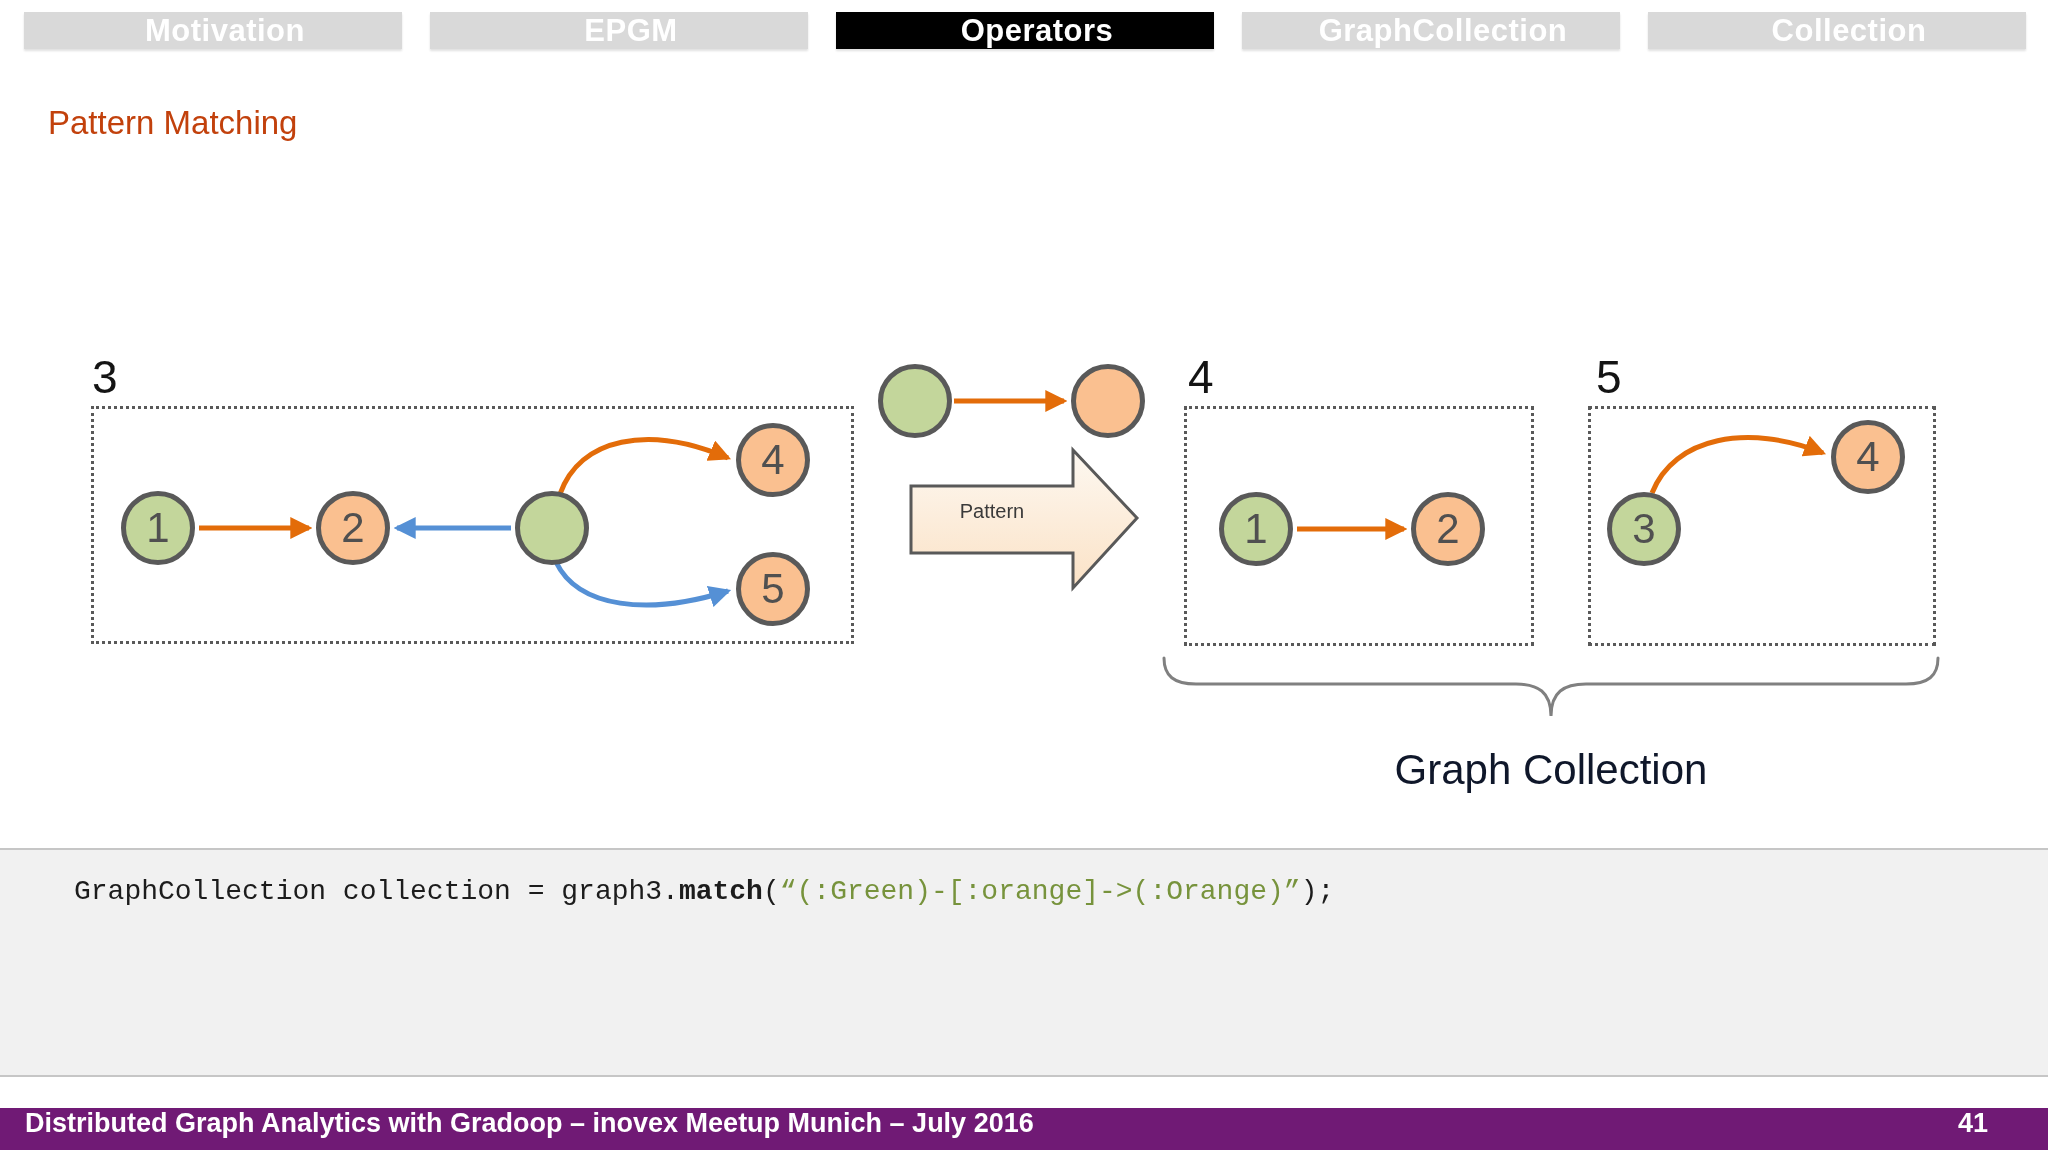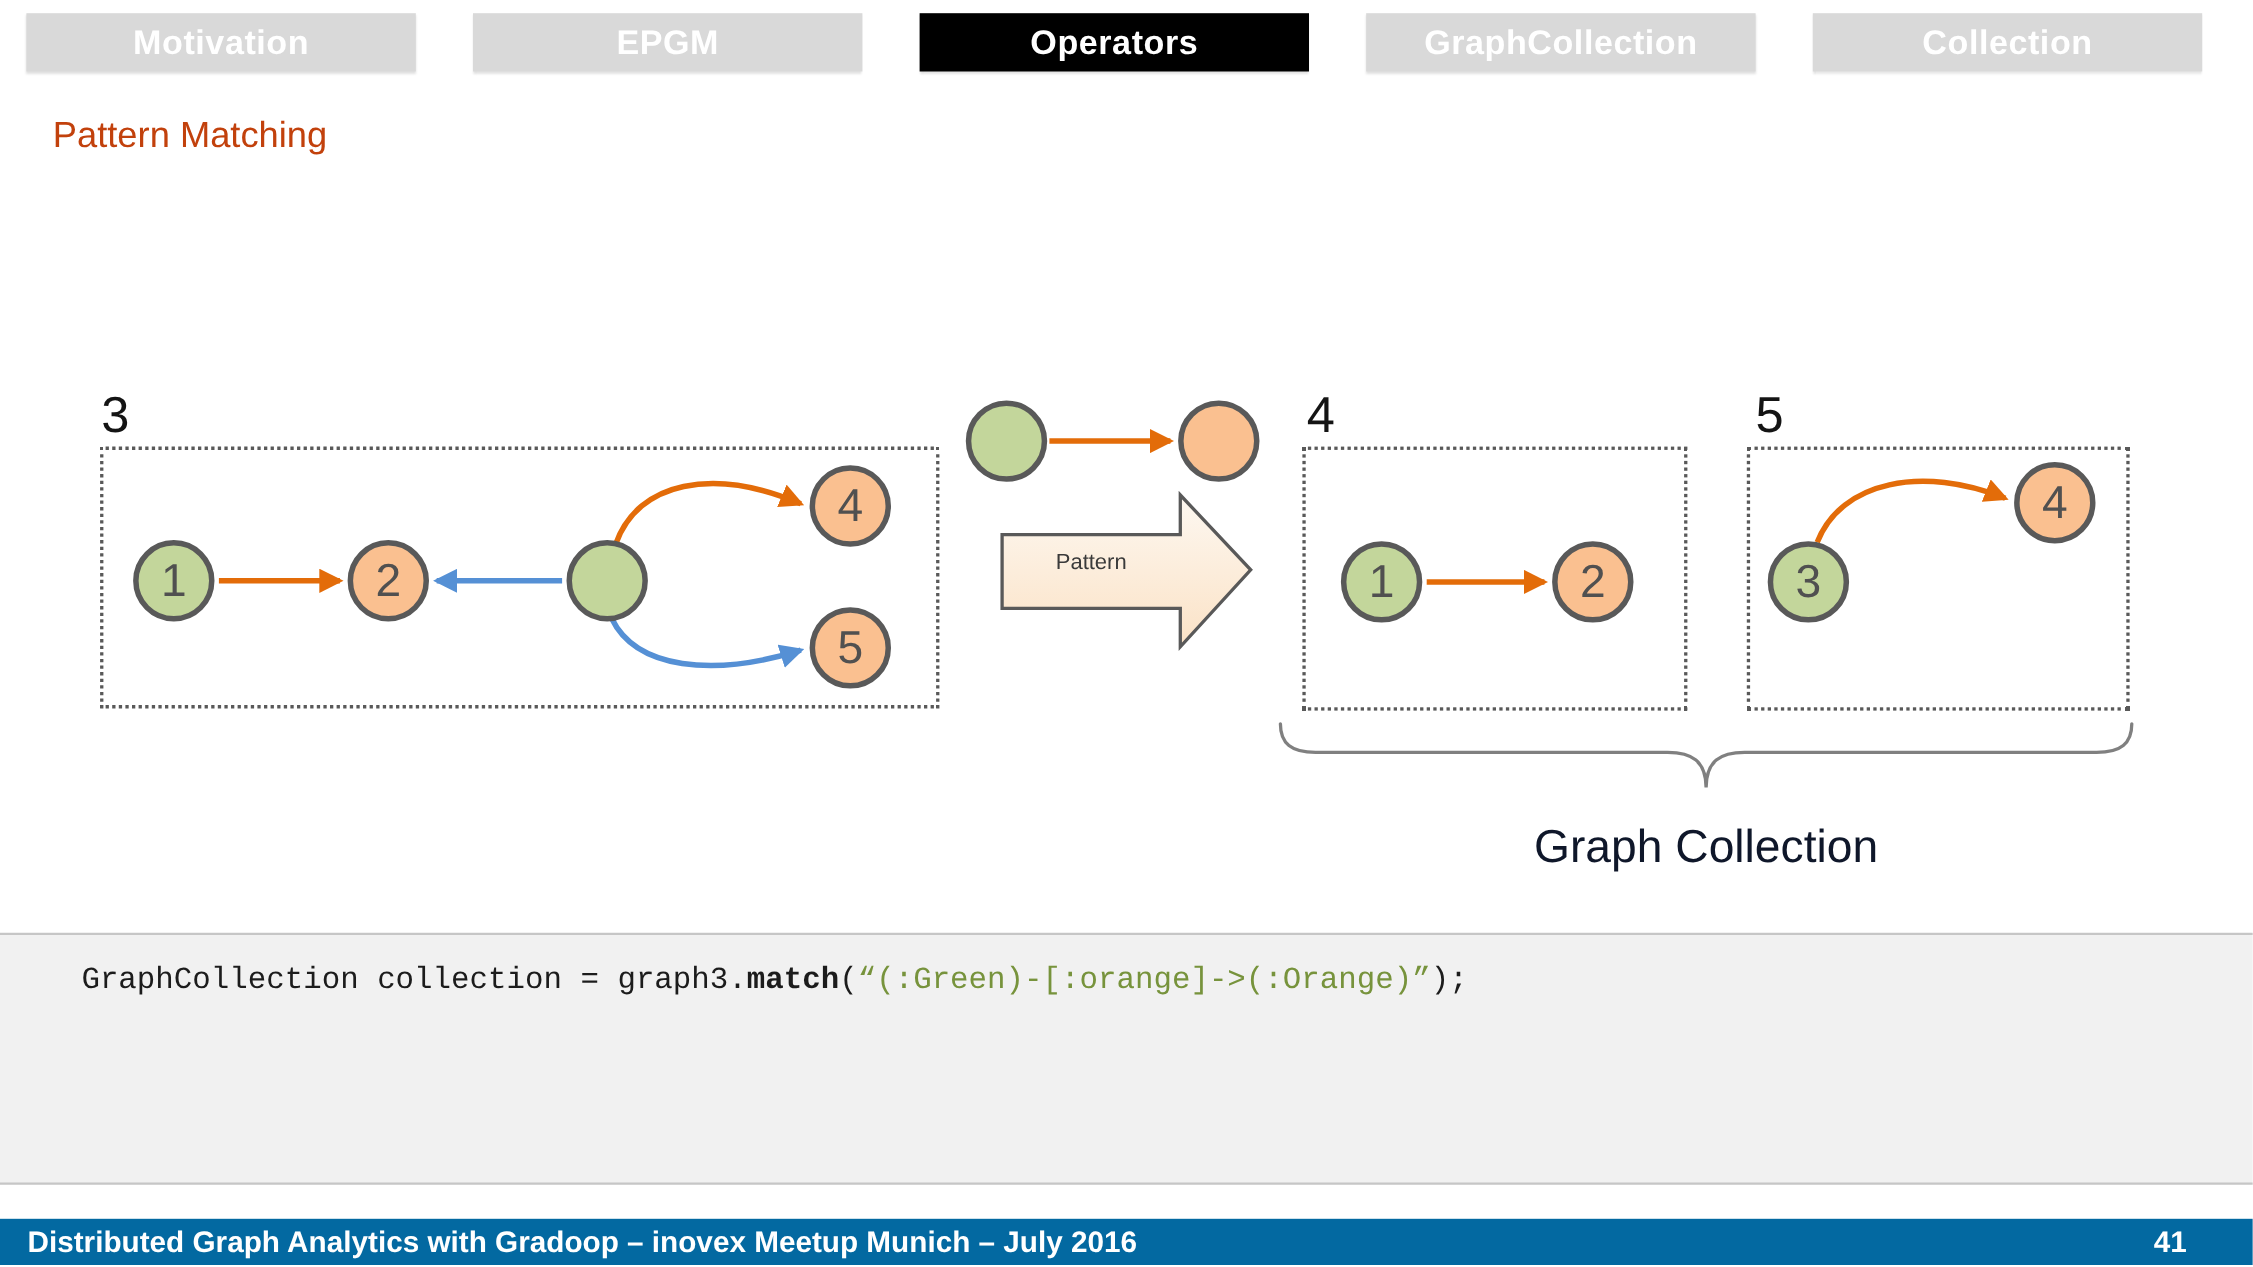--- a/index.html
+++ b/index.html
@@ -1,23 +1,23 @@
 <!DOCTYPE html>
 <html><head>
 <meta charset="utf-8">
 <style>
   html,body{margin:0;padding:0;background:#ffffff;}
   body{width:2048px;height:1152px;position:relative;overflow:hidden;
        font-family:"Liberation Sans",sans-serif;}
 
   
-  .tab{position:absolute;top:12px;height:53px;width:354px;
+  .tab{position:absolute;top:12px;height:37px;width:354px;
        background:#d9d9d9;color:#ffffff;font-weight:bold;font-size:31px;
        display:flex;align-items:center;justify-content:center;
-       box-shadow:0 2px 2px rgba(0,0,0,0.12);letter-spacing:0.5px;}
+       box-shadow:0 2px 2px rgba(0,0,0,0.12);letter-spacing:0.5px;padding-left:24px;}
   .tab.active{background:#000000;}
 
   
   .page-title{position:absolute;left:48px;top:104px;font-size:33px;color:#c2410c;}
 
   
   .graph-box{position:absolute;border:3px dotted #595959;background:transparent;}
   .graph-label{position:absolute;font-size:46px;color:#141414;}
   .node{position:absolute;width:64px;height:64px;border:5px solid #595959;
         border-radius:50%;display:flex;align-items:center;justify-content:center;
@@ -36,22 +36,22 @@
   .code-block{position:absolute;left:0;top:848px;width:2048px;height:229px;
         background:#f1f1f1;border-top:2px solid #c6c6c6;border-bottom:2px solid #c6c6c6;
         box-sizing:border-box;padding:26px 0 16px 74px;
         font-family:"Liberation Mono","DejaVu Sans Mono",monospace;
         font-size:28px;color:#1c1c1c;white-space:pre;}
   .code-block .kw{font-weight:bold;}
   .code-block .str{color:#77933c;}
 
   
   .footer{position:absolute;left:0;top:1108px;width:2048px;height:42px;
-        background:#0369a1;color:#ffffff;font-weight:bold;font-size:27px;
-        display:flex;align-items:center;}
+        background:#701a75;color:#ffffff;font-weight:bold;font-size:27px;
+        display:flex;align-items:flex-start;}
   .footer .ftext{padding-left:25px;}
   .footer .fpage{position:absolute;right:60px;}
 </style>
 </head>
 <body>
 
 <div>
   <div class="tab" style="left:24px">Motivation</div>
   <div class="tab" style="left:430px">EPGM</div>
   <div class="tab active" style="left:836px">Operators</div>

